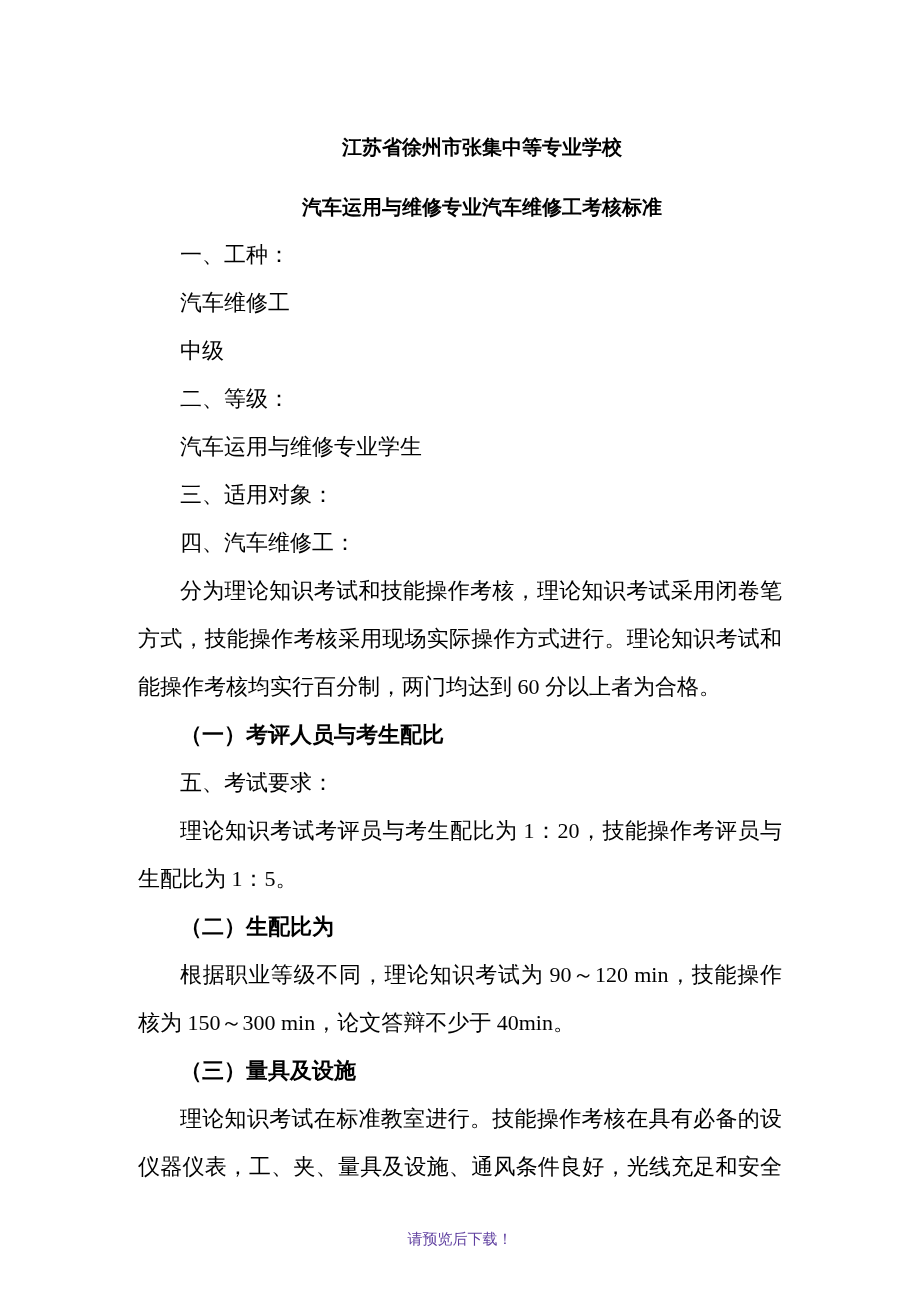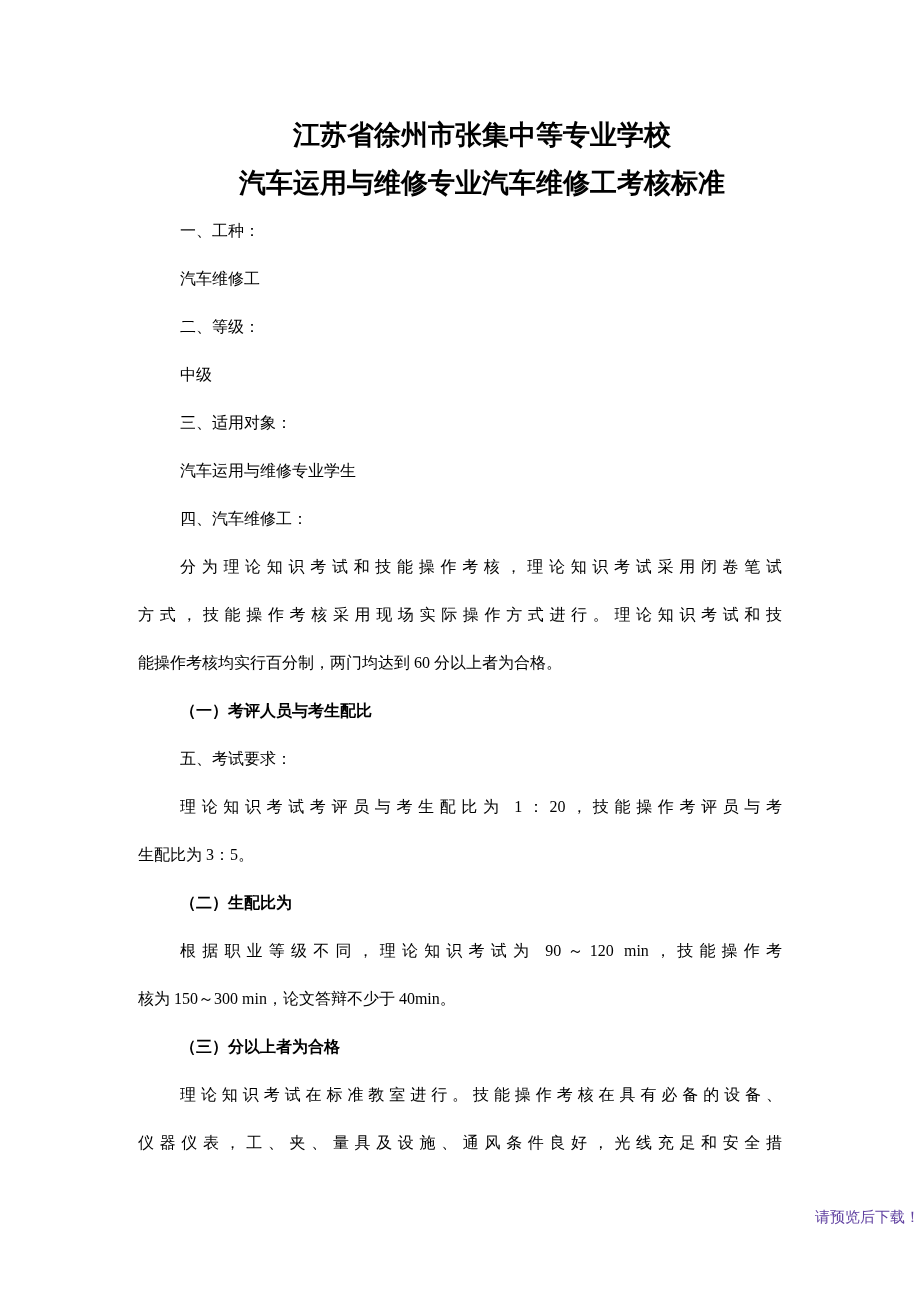--- a/index.html
+++ b/index.html
@@ -8,70 +8,72 @@
     height: 1302px;
     background: #ffffff;
     color: #000000;
     font-family: "Liberation Serif", "DejaVu Serif", serif;
     overflow: hidden;
   }
   .page {
     padding: 111px 138px 0 138px; 
   }
   .line {
-    font-size: 16px;
+    font-size: 22px;
     line-height: 48px;
     height: 48px;
     overflow: hidden;
   }
   .title {
-    font-size: 27px;
+    font-size: 20px;
     font-weight: bold;
     text-align: center;
     text-indent: 44px; 
     white-space: nowrap;
+    margin-top: 12px;
   }
   .indent { text-indent: 42px; } 
   .fill {
     text-align: justify;
     text-align-last: justify; 
   }
   .bold { font-weight: bold; }
   .footer-note {
     margin-top: 40px;
-    text-align: right;
+    text-align: center;
     font-size: 15px;
     line-height: 20px;
     color: #6040a0;
+    font-family: Liberation Mono, monospace;
   }
 </style>
 </head>
 <body>
 
 <div class="page">
 
   <div class="line title">江苏省徐州市张集中等专业学校</div>
   <div class="line title">汽车运用与维修专业汽车维修工考核标准</div>
 
   <div class="line indent">一、工种：</div>
   <div class="line indent">汽车维修工</div>
+  <div class="line indent">中级</div>
   <div class="line indent">二、等级：</div>
-  <div class="line indent">中级</div>
+  <div class="line indent">汽车运用与维修专业学生</div>
   <div class="line indent">三、适用对象：</div>
-  <div class="line indent">汽车运用与维修专业学生</div>
   <div class="line indent">四、汽车维修工：</div>
   <div class="line indent fill">分为理论知识考试和技能操作考核，理论知识考试采用闭卷笔试</div>
   <div class="line fill">方式，技能操作考核采用现场实际操作方式进行。理论知识考试和技</div>
   <div class="line">能操作考核均实行百分制，两门均达到 60 分以上者为合格。</div>
   <div class="line indent bold">（一）考评人员与考生配比</div>
   <div class="line indent">五、考试要求：</div>
   <div class="line indent fill">理论知识考试考评员与考生配比为 1：20，技能操作考评员与考</div>
-  <div class="line">生配比为 3：5。</div>
+  <div class="line">生配比为 1：5。</div>
   <div class="line indent bold">（二）生配比为</div>
   <div class="line indent fill">根据职业等级不同，理论知识考试为 90～120 min，技能操作考</div>
   <div class="line">核为 150～300 min，论文答辩不少于 40min。</div>
-  <div class="line indent bold">（三）分以上者为合格</div>
+  <div class="line indent bold">（三）量具及设施</div>
   <div class="line indent fill">理论知识考试在标准教室进行。技能操作考核在具有必备的设备、</div>
   <div class="line fill">仪器仪表，工、夹、量具及设施、通风条件良好，光线充足和安全措</div>
 
 </div>
 
 <div class="footer-note">请预览后下载！</div>
 
 </body></html>

